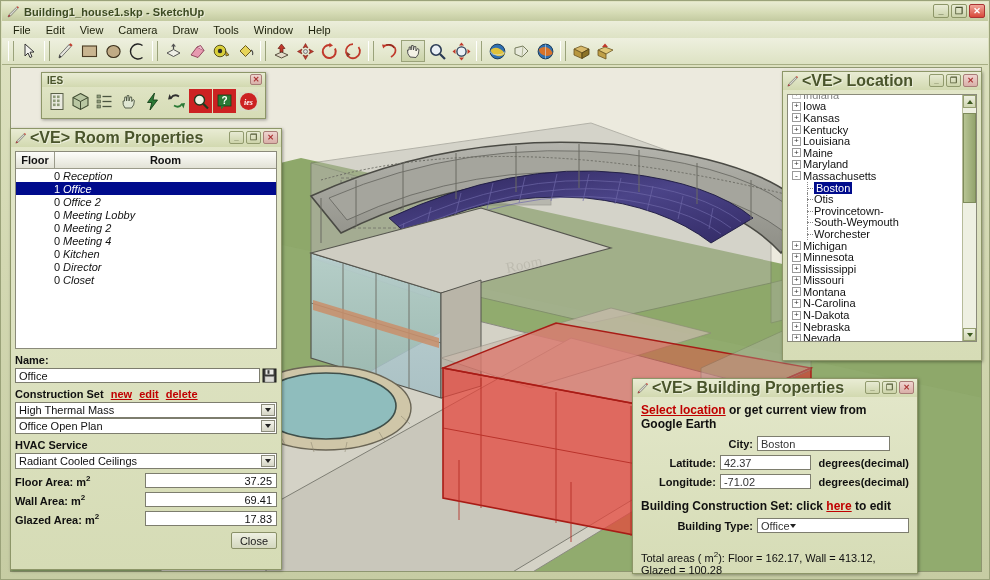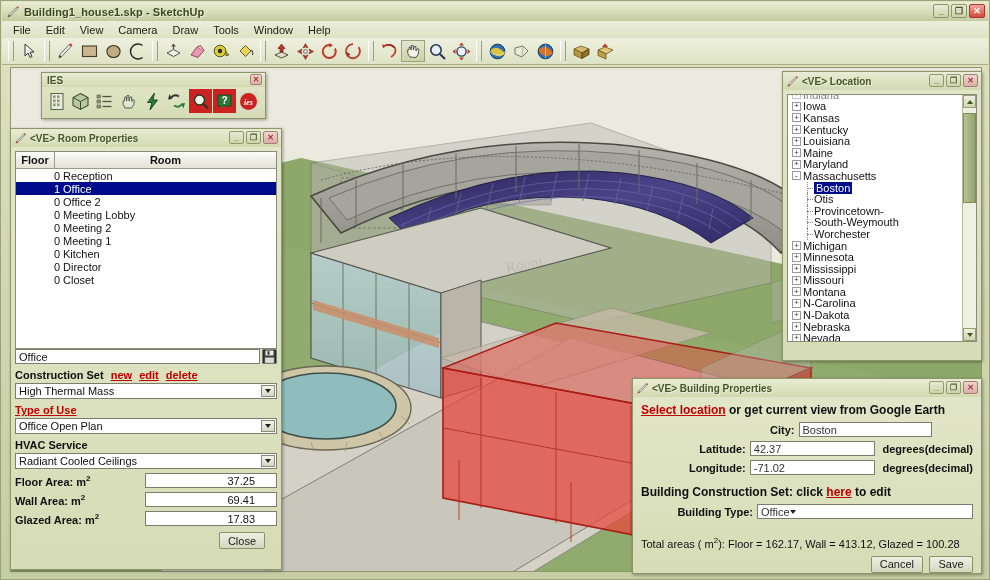--- a/index.html
+++ b/index.html
@@ -74,21 +74,21 @@
     border:1px solid #8d9668;
     box-shadow:1px 1px 3px rgba(0,0,0,.35);
     box-sizing:border-box;
   }
   .panel-title{
     height:18px;display:flex;align-items:center;
     background:linear-gradient(180deg,#e9ecd4,#d2d9b0);
     padding-left:3px;position:relative;
   }
   .panel-title .ptxt{
-    font-size:10px;font-weight:bold;color:#49542b;margin-left:3px;
+    font-size:16px;font-weight:bold;color:#49542b;margin-left:3px;
     text-shadow:1px 1px 0 rgba(255,255,255,.5);
   }
   .pbtns{position:absolute;right:3px;top:2px;display:flex;gap:2px;}
   .pbtn{
     width:15px;height:13px;border:1px solid #919a6d;border-radius:2px;
     background:linear-gradient(180deg,#e7ead3,#cdd4aa);
     display:flex;align-items:center;justify-content:center;
     font-size:8px;color:#555c36;font-weight:bold;box-sizing:border-box;line-height:1;
   }
   .pbtn.close{background:linear-gradient(180deg,#efd4cf,#d9b0a8);color:#a33;border-color:#a87d77;}
@@ -100,21 +100,21 @@
   #room-props{left:9px;top:127px;width:272px;height:442px;}
   .list-wrap{
     background:#fff;border:1px solid #8a8a7a;margin:4px 4px 0 4px;height:198px;
     box-sizing:border-box;overflow:hidden;
   }
   .lheader{display:flex;height:16px;background:linear-gradient(180deg,#fdfdfa,#e2e2d6);border-bottom:1px solid #9a9a8a;}
   .lh-floor{width:38px;border-right:1px solid #9a9a8a;display:flex;align-items:center;justify-content:center;font-weight:bold;font-size:11px;color:#111;}
   .lh-room{flex:1;display:flex;align-items:center;justify-content:center;font-weight:bold;font-size:11px;color:#111;}
   .lrow{display:flex;height:13px;align-items:center;font-size:11px;color:#111;padding-left:0;}
   .lrow .fl{width:44px;text-align:right;padding-right:3px;}
-  .lrow .rm{flex:1;}
+  .lrow .rm{flex:1;font-style:italic;}
   .lrow.sel{background:#000b8c;color:#fff;}
 
   .fld-label{font-size:11px;color:#101010;font-weight:bold;margin:5px 0 2px 4px;}
   .txtinput{
     margin:0 4px;height:15px;background:#fff;border:1px solid #7d7d6e;
     display:flex;align-items:center;padding-left:3px;font-size:11px;color:#111;
     box-sizing:border-box;
   }
   .row-name{display:flex;align-items:center;margin:0 4px;gap:2px;}
   .row-name .txtinput{flex:1;margin:0;}
@@ -130,24 +130,24 @@
   .combo .arrow{
     position:absolute;right:1px;top:1px;width:14px;height:12px;
     background:linear-gradient(180deg,#f4f4ec,#d6d6c6);border:1px solid #8b8b7c;
     display:flex;align-items:center;justify-content:center;box-sizing:border-box;
   }
   .arrow i{display:block;width:0;height:0;border-left:3px solid transparent;border-right:3px solid transparent;border-top:4px solid #222;}
   .arow{display:flex;align-items:center;margin:4px 4px 0 4px;gap:44px;}
   .arow .alab{flex:1;font-size:11px;color:#101010;font-weight:bold;}
   .arow .aval{
     width:132px;height:15px;background:#fff;border:1px solid #7d7d6e;
-    display:flex;align-items:center;justify-content:flex-end;padding-right:21px;
+    display:flex;align-items:center;justify-content:flex-end;padding-right:4px;
     font-size:11px;color:#111;box-sizing:border-box;
   }
-  .btnrow{display:flex;justify-content:flex-end;margin:6px 16px 0 4px;align-items:flex-end;}
+  .btnrow{display:flex;justify-content:flex-end;margin:6px 4px 0 4px;align-items:flex-end;}
   .xbtn{
     min-width:44px;height:17px;padding:0 8px;
     background:linear-gradient(180deg,#eef0e2,#d4d8bf);
     border:1px solid #8a9168;border-radius:2px;
     display:flex;align-items:center;justify-content:center;
     font-size:11px;color:#1a1a1a;box-sizing:border-box;
   }
 
   
   #location{left:781px;top:70px;width:200px;height:290px;}
@@ -168,24 +168,24 @@
   .tleafline:before{content:"";position:absolute;left:4px;top:0;bottom:0;border-left:1px dotted #888;}
   .tleafline:after{content:"";position:absolute;left:4px;top:50%;width:6px;border-top:1px dotted #888;}
   .sbar{
     position:absolute;right:0;top:0;width:13px;bottom:0;background:#eef0e2;border-left:1px solid #b6bb9a;
   }
   .sbtn{width:13px;height:13px;background:linear-gradient(180deg,#eef0e2,#cfd5b0);border:1px solid #96a071;box-sizing:border-box;display:flex;align-items:center;justify-content:center;}
   .sbtn i{width:0;height:0;border-left:3px solid transparent;border-right:3px solid transparent;}
   .sthumb{position:absolute;left:0;width:13px;background:linear-gradient(90deg,#b7c493,#93a46d);border:1px solid #7e8b5b;box-sizing:border-box;}
 
   
-  #bldg-props{left:631px;top:377px;width:350px;height:196px;}
+  #bldg-props{left:631px;top:377px;width:286px;height:196px;}
   .bp-body{padding:6px 8px;}
   .bp-line{font-size:12px;font-weight:bold;color:#101010;margin-bottom:5px;}
-  .bp-row{display:flex;align-items:center;margin-bottom:4px;justify-content:center;}
+  .bp-row{display:flex;align-items:center;margin-bottom:4px;}
   .bp-lab{width:112px;text-align:right;font-size:11px;font-weight:bold;color:#101010;padding-right:4px;}
   .bp-in{
     width:133px;height:15px;background:#fff;border:1px solid #7d7d6e;
     display:flex;align-items:center;padding-left:3px;font-size:11px;color:#333;box-sizing:border-box;
   }
   .bp-unit{font-size:11px;font-weight:bold;color:#101010;margin-left:8px;}
   .bp-combo{
     flex:1;height:15px;background:#fff;border:1px solid #7d7d6e;position:relative;
     display:flex;align-items:center;padding-left:3px;font-size:11px;color:#333;box-sizing:border-box;
   }
@@ -618,36 +618,37 @@
         <div class="lrow">
             <span class="fl">0</span>
             <span class="rm">Meeting Lobby</span>
           </div>
         <div class="lrow">
             <span class="fl">0</span>
             <span class="rm">Meeting 2</span>
           </div>
         <div class="lrow">
             <span class="fl">0</span>
-            <span class="rm">Meeting 1</span>
+            <span class="rm">Meeting 4</span>
           </div>
         <div class="lrow">
             <span class="fl">0</span>
             <span class="rm">Kitchen</span>
           </div>
         <div class="lrow">
             <span class="fl">0</span>
             <span class="rm">Director</span>
           </div>
         <div class="lrow">
             <span class="fl">0</span>
             <span class="rm">Closet</span>
           </div>
       </div>
 
+      <div class="fld-label">Name:</div>
       <div class="row-name">
         <div class="txtinput">Office</div>
         <span class="save-ico">
           <svg width="15" height="15" viewBox="0 0 15 15">
               <rect x="1" y="1" width="13" height="13" fill="#3a3a38" stroke="#1a1a18" stroke-width="1"></rect>
               <rect x="3.5" y="1.5" width="8" height="5" fill="#e8e8e4"></rect>
               <rect x="5.5" y="2.2" width="2" height="3.6" fill="#3a3a38"></rect>
               <rect x="3" y="8.5" width="9" height="5.5" fill="#dcdcd6" stroke="#888" stroke-width=".5"></rect>
             </svg>
         </span>
@@ -659,23 +660,20 @@
         <span class="lnk">edit</span>
         <span class="lnk">delete</span>
       </div>
       <div class="combo">
         <span>High Thermal Mass</span>
         <span class="arrow">
             <i></i>
           </span>
       </div>
 
-      <div class="lnkrow">
-        <span class="lnk big">Type of Use</span>
-      </div>
       <div class="combo">
         <span>Office Open Plan</span>
         <span class="arrow">
             <i></i>
           </span>
       </div>
 
       <div class="fld-label">HVAC Service</div>
       <div class="combo">
         <span>Radiant Cooled Ceilings</span>

